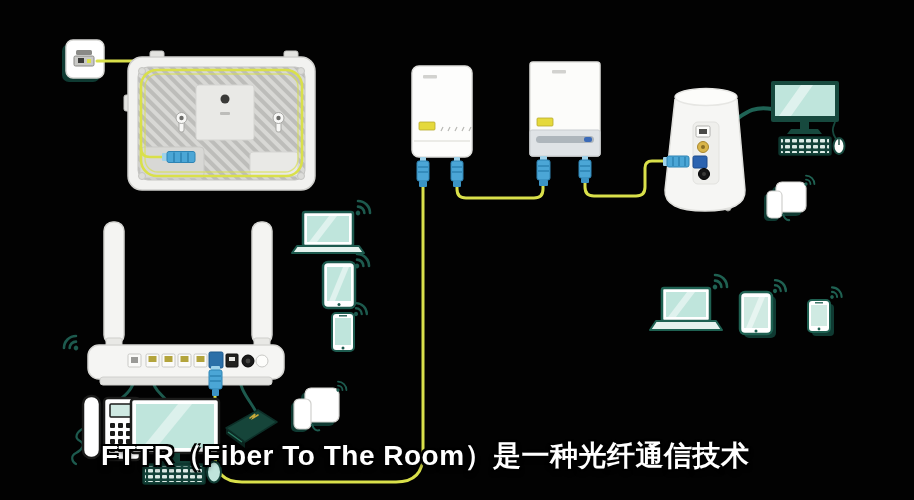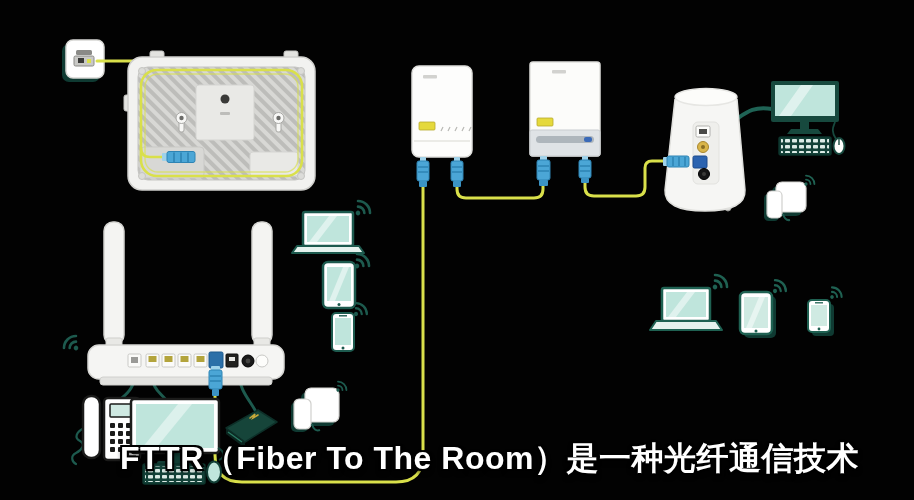--- a/index.html
+++ b/index.html
@@ -3,23 +3,22 @@
 <meta charset="utf-8">
 <style>
   html,body{margin:0;padding:0;background:#000;}
   .stage{
     position:relative;width:914px;height:500px;background:#020202;
     overflow:hidden;font-family:"Liberation Sans","DejaVu Sans",sans-serif;
   }
   .stage svg{position:absolute;left:0;top:0;}
   .subtitle{
     position:absolute;left:101px;top:440px;white-space:nowrap;
-    font-weight:600;font-size:32px;line-height:1.15;color:#ffffff;letter-spacing:.5px;
+    font-weight:600;font-size:28px;line-height:1.15;color:#ffffff;letter-spacing:.5px;
     text-shadow:-2px -2px 0 #000,2px -2px 0 #000,-2px 2px 0 #000,2px 2px 0 #000,0 3px 5px rgba(0,0,0,.9);
-    margin-left:19px;
   }
 </style>
 </head>
 <body>
 
 <div class="stage">
 <svg width="914" height="500" viewBox="0 0 914 500">
   <defs>
     <pattern id="hatch" width="8" height="8" patternUnits="userSpaceOnUse" patternTransform="rotate(-45)">
       <rect width="8" height="8" fill="#d8d8d5"></rect>

